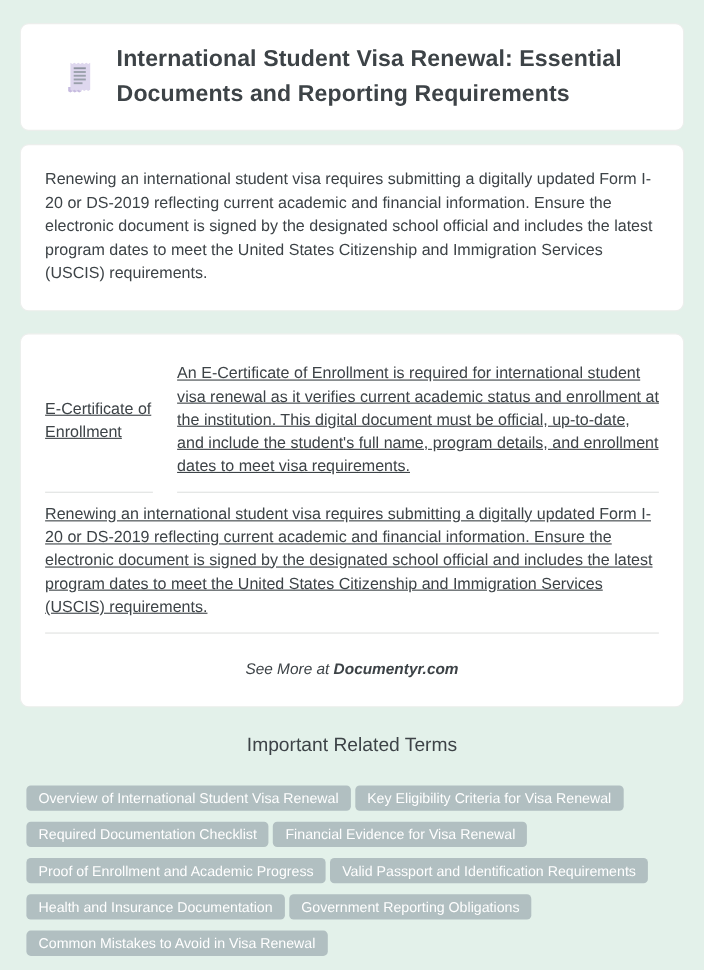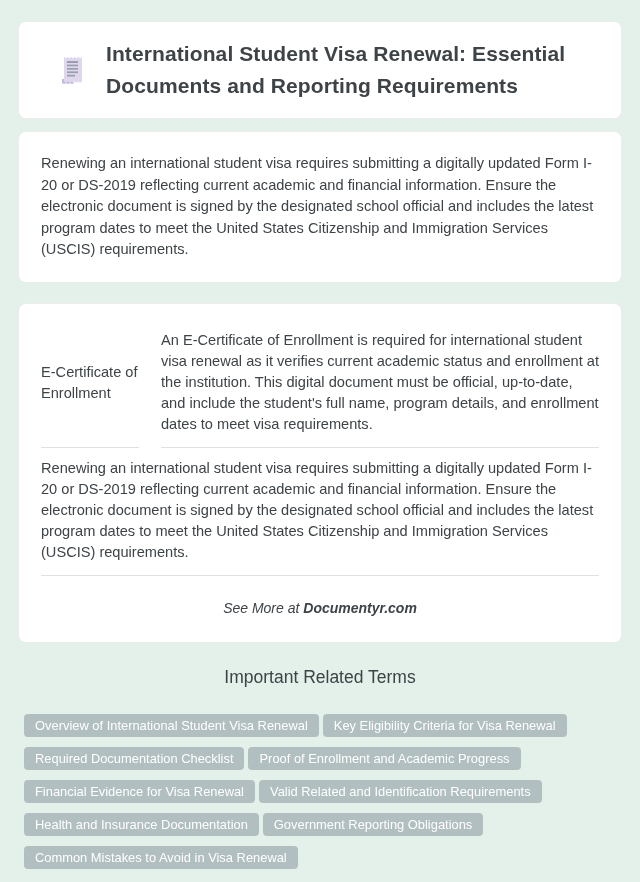--- a/index.html
+++ b/index.html
@@ -36,20 +36,21 @@
   
   .intro-card { padding: 21px 22px; margin-bottom: 20px; min-height: 140px; }
   .intro-card p { margin: 0; font-size: 14.6px; line-height: 21.5px; }
 
   
   .table-card { padding: 16px 22px 20px; }
   .term-row { display: flex; }
   .term-cell {
     font-size: 14.6px; line-height: 21px;
     border-bottom: 1px solid var(--divider, #dfe1e0);
+    text-decoration: underline;
   }
   .term-name {
     flex: 0 0 98px; margin-right: 22px;
     display: flex; align-items: center;
     padding: 10px 0;
   }
   .term-desc { flex: 1; padding: 10px 0 12px; }
   .see-more {
     text-align: center; margin: 24px 0 6px;
     font-style: italic; font-size: 14px;
@@ -112,21 +113,21 @@
       <strong>Documentyr.com</strong>
     </p>
   </section>
 
   <h2 class="related-heading">Important Related Terms</h2>
 
   <div class="tags">
     <span class="tag">Overview of International Student Visa Renewal</span>
       <span class="tag">Key Eligibility Criteria for Visa Renewal</span>
       <span class="tag">Required Documentation Checklist</span>
+      <span class="tag">Financial Evidence for Visa Renewal</span>
       <span class="tag">Proof of Enrollment and Academic Progress</span>
-      <span class="tag">Financial Evidence for Visa Renewal</span>
-      <span class="tag">Valid Related and Identification Requirements</span>
+      <span class="tag">Valid Passport and Identification Requirements</span>
       <span class="tag">Health and Insurance Documentation</span>
       <span class="tag">Government Reporting Obligations</span>
       <span class="tag">Common Mistakes to Avoid in Visa Renewal</span>
   </div>
 
 </div>
 
 </body></html>

